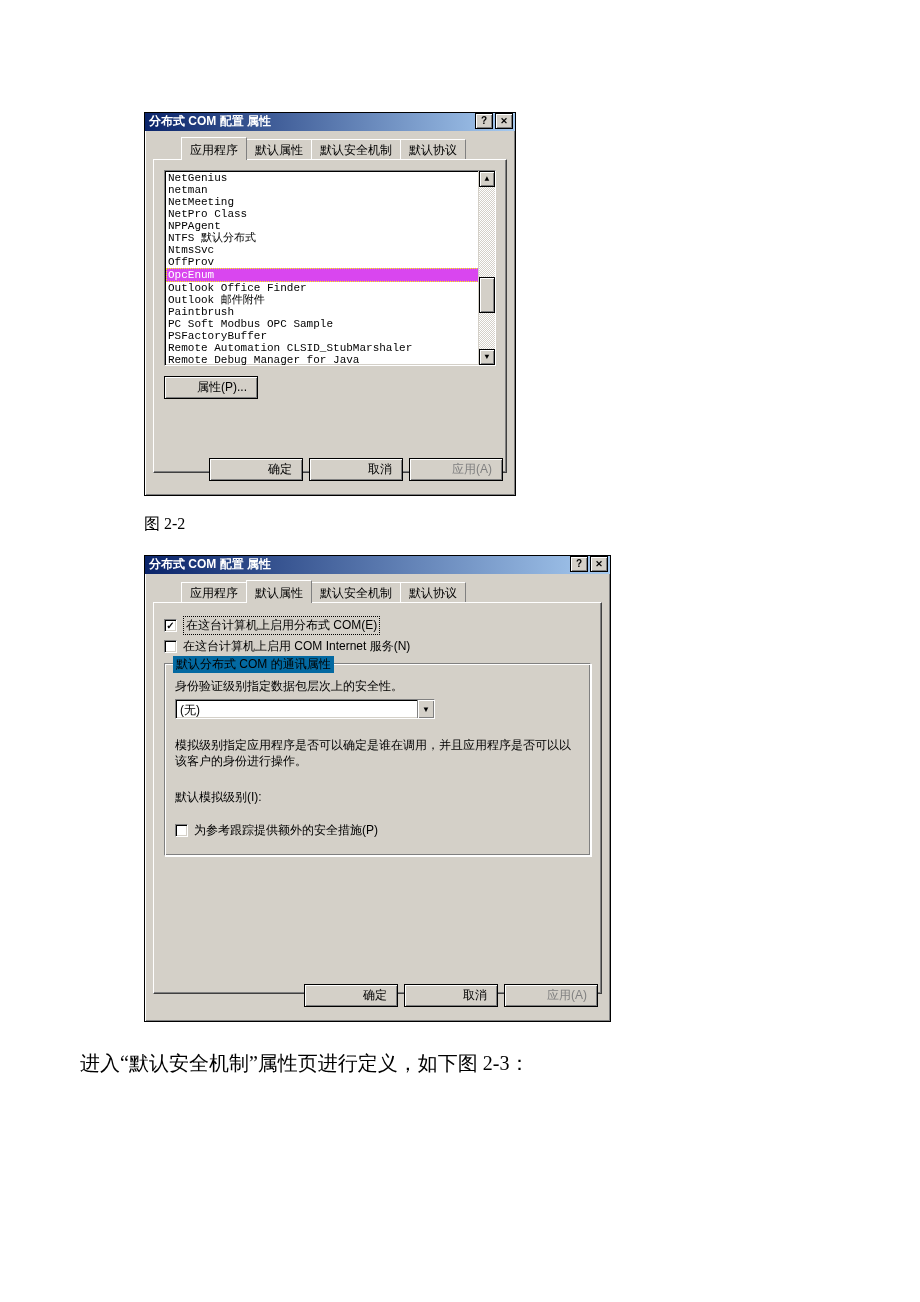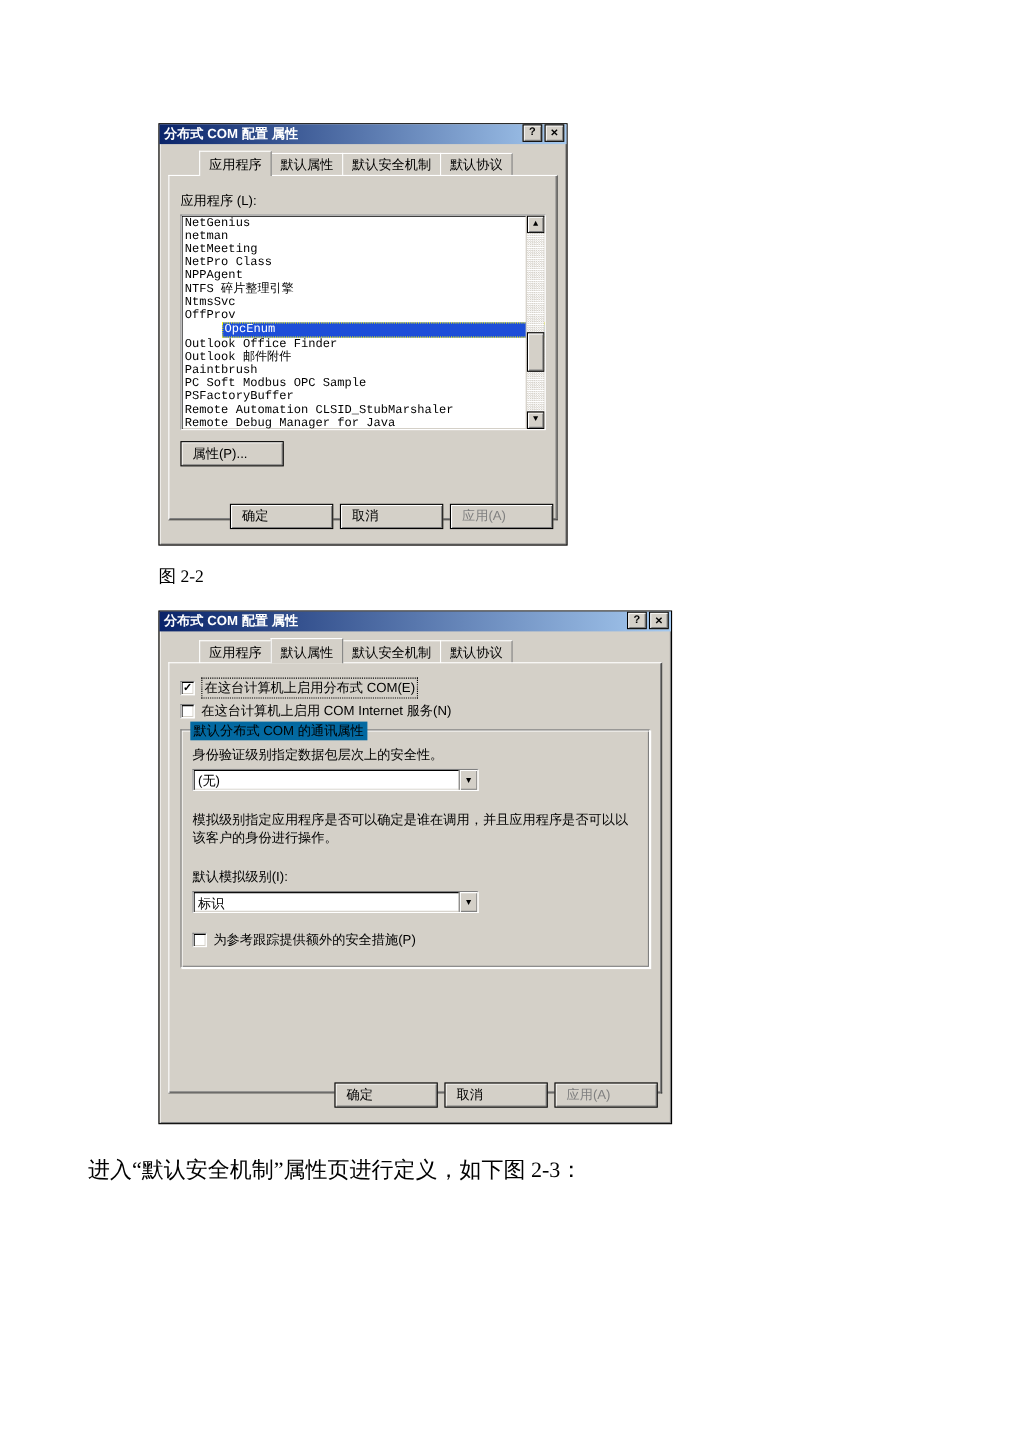--- a/index.html
+++ b/index.html
@@ -110,21 +110,21 @@
     background:#fff;
     font-family:"SimSun","Courier New",monospace;
     font-size:11px;
     line-height:12px;
     padding:1px 0 1px 1px;
     height:192px;
     overflow:hidden;
     position:relative;
   }
   .listbox .row{padding:0 2px;white-space:nowrap;cursor:default;}
-  .listbox .row.sel{background:#1d4ed8;color:#fff;border:1px dotted #ff0;padding:0 1px;margin-left:36px;}
+  .listbox .row.sel{background:#d946ef;color:#fff;border:1px dotted #ff0;padding:0 1px;}
   .scrollbar{
     position:absolute;top:0;right:0;bottom:0;width:16px;
     background:#d4d0c8;
     border-left:1px solid #d4d0c8;
     display:flex;flex-direction:column;
   }
   .sbtn{
     width:16px;height:16px;
     background:#d4d0c8;
     border:1px solid #000;
@@ -139,21 +139,21 @@
   .sthumb{width:16px;height:36px;background:#d4d0c8;border:1px solid #000;box-shadow:inset 1px 1px 0 #fff,inset -1px -1px 0 #808080;box-sizing:border-box;margin-top:90px;}
   
   .btn{
     display:inline-block;
     min-width:72px;
     padding:2px 10px;
     background:#d4d0c8;
     border:1px solid #000;
     box-shadow:inset 1px 1px 0 #fff,inset -1px -1px 0 #808080;
     font-size:12px;
-    text-align:left;
+    text-align:right;
     cursor:default;
   }
   .btn.disabled{color:#808080;}
   .btnrow{
     position:absolute;
     right:12px;bottom:14px;
     display:flex;gap:6px;
   }
   .propbtn{margin-top:10px;}
   
@@ -228,29 +228,28 @@
       <span class="titlebtn help"></span>
       <span class="titlebtn close"></span>
     </div>
     <div class="tabs">
       <span class="tab active">应用程序</span>
       <span class="tab">默认属性</span>
       <span class="tab">默认安全机制</span>
       <span class="tab">默认协议</span>
     </div>
     <div class="tabbody">
-      <div class="label"><span>应用程序 (L):</span></div>
       <div class="listbox" id="applist">
 
         <div class="row">NetGenius</div>
           <div class="row">netman</div>
           <div class="row">NetMeeting</div>
           <div class="row">NetPro Class</div>
           <div class="row">NPPAgent</div>
-          <div class="row">NTFS 碎片整理引擎</div>
+          <div class="row">NTFS 默认分布式</div>
           <div class="row">NtmsSvc</div>
           <div class="row">OffProv</div>
           <div class="row sel">OpcEnum</div>
           <div class="row">Outlook Office Finder</div>
           <div class="row">Outlook 邮件附件</div>
           <div class="row">Paintbrush</div>
           <div class="row">PC Soft Modbus OPC Sample</div>
           <div class="row">PSFactoryBuffer</div>
           <div class="row">Remote Automation CLSID_StubMarshaler</div>
           <div class="row">Remote Debug Manager for Java</div>
@@ -300,24 +299,20 @@
         <div class="label">身份验证级别指定数据包层次上的安全性。</div>
         <div class="combo">
           <span class="val">(无)</span>
           <span class="drop"></span>
         </div>
 
         <div class="label" style="margin-top:18px;line-height:16px">模拟级别指定应用程序是否可以确定是谁在调用，并且应用程序是否可以以该客户的身份进行操作。</div>
         <div class="label" style="margin-top:20px">
           <span>默认模拟级别(I):</span>
         </div>
-        <div class="combo">
-          <span class="val">标识</span>
-          <span class="drop"></span>
-        </div>
 
         <div class="checkbox" style="margin-top:16px">
           <span class="box"></span>
           <span>为参考跟踪提供额外的安全措施(P)</span>
         </div>
       </div>
     </div>
     <div class="btnrow">
       <span class="btn">确定</span>
       <span class="btn">取消</span>

